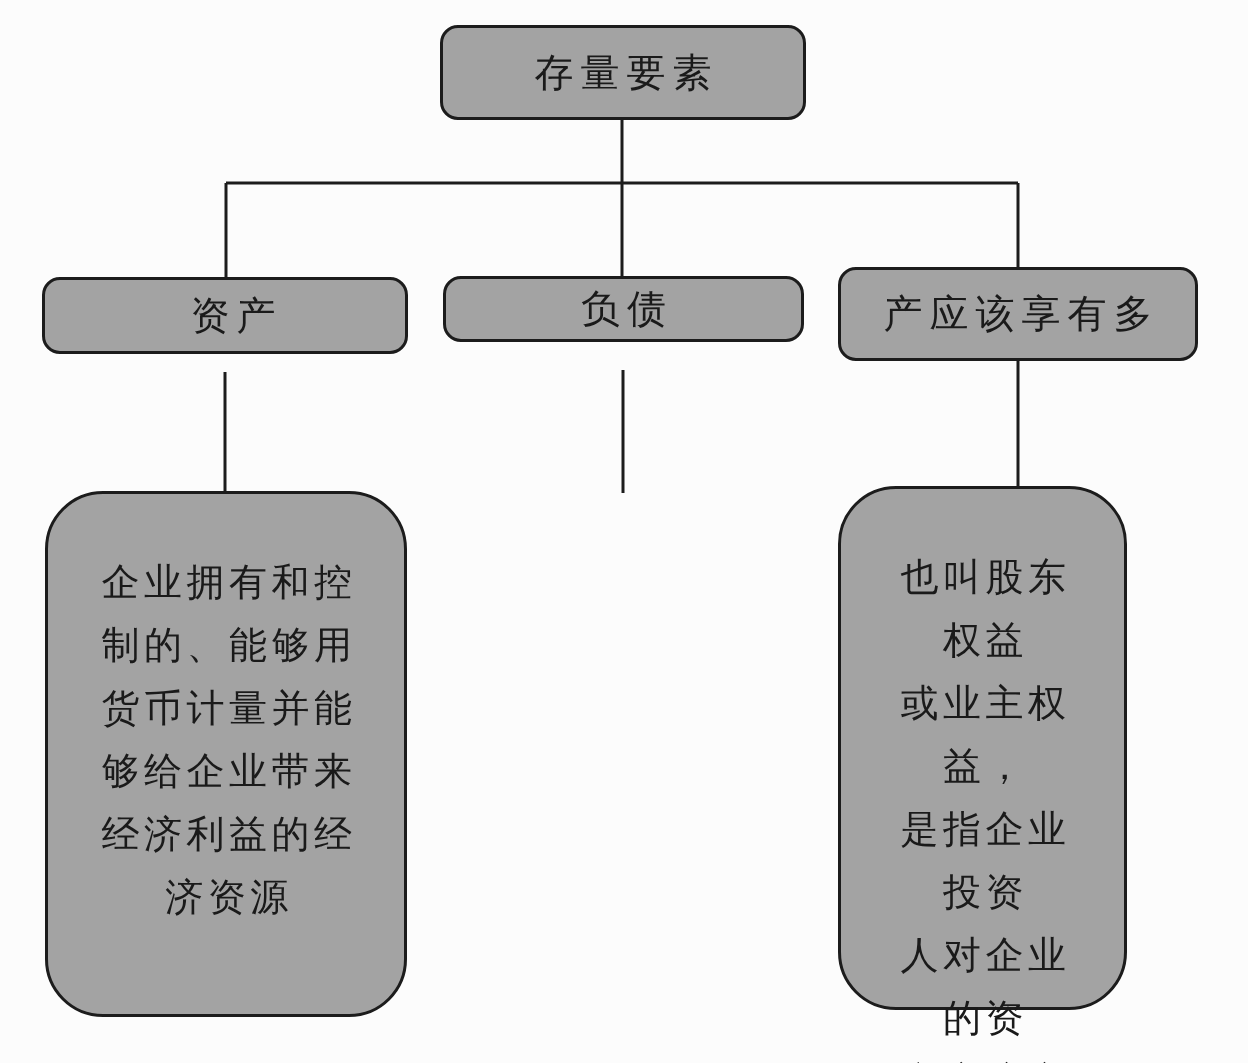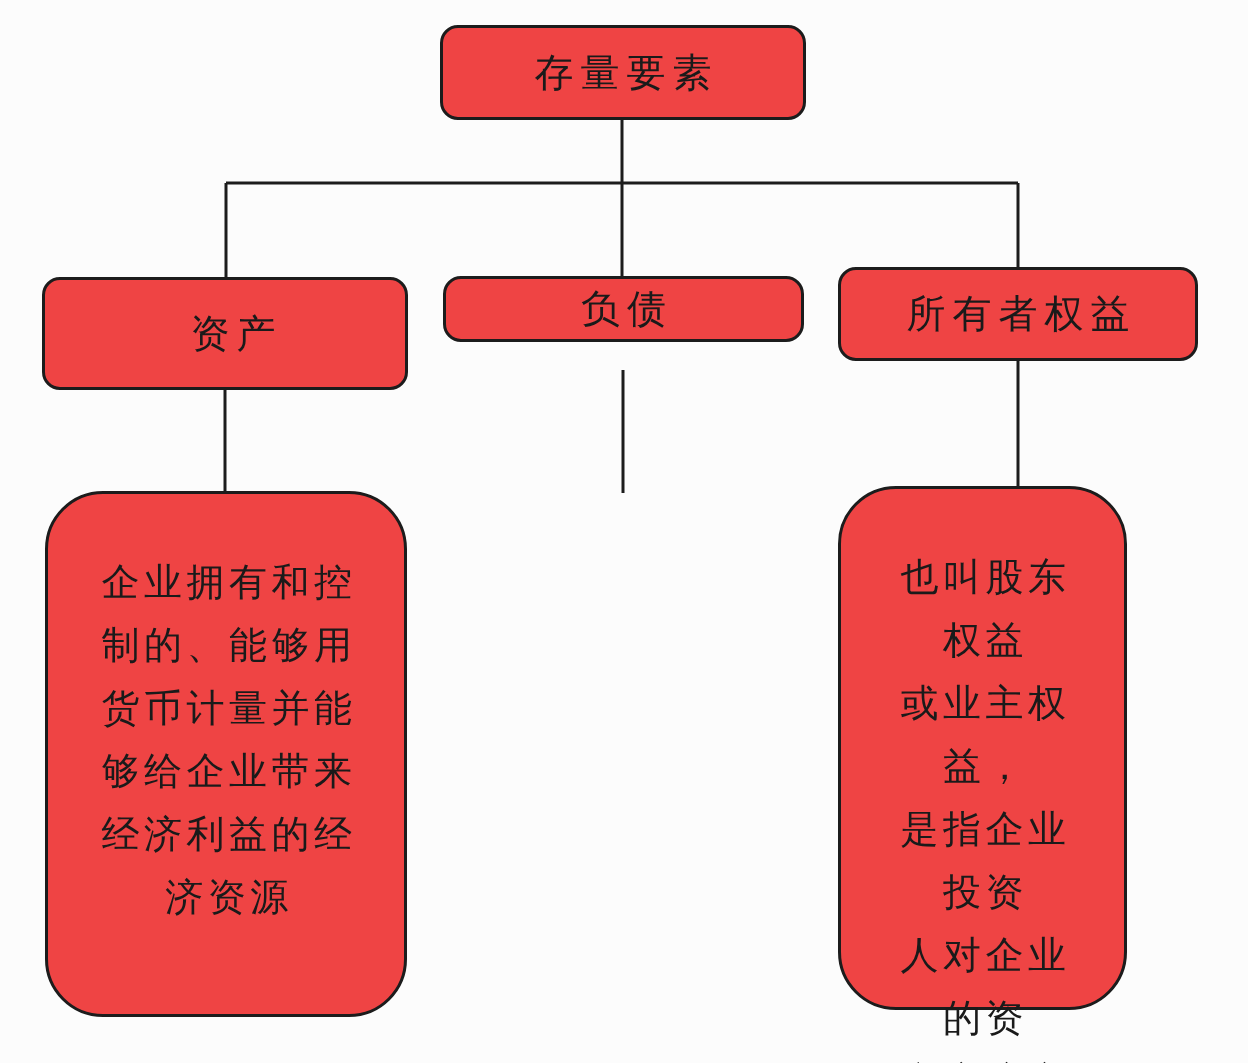--- a/index.html
+++ b/index.html
@@ -20,21 +20,21 @@
     position: absolute;
     left: 0;
     top: 0;
     width: 1248px;
     height: 1063px;
   }
   .node {
     position: absolute;
     box-sizing: border-box;
     border: 3px solid #1c1c1c;
-    background: #ef4444;
+    background: #a3a3a3;
   }
   .label-node {
     border-radius: 18px;
     display: flex;
     align-items: center;
     justify-content: center;
     font-size: 39px;
     letter-spacing: 7px;
     text-indent: 7px; 
     white-space: nowrap;
@@ -43,21 +43,21 @@
     border-radius: 58px;
     padding: 57px 36px 0 42px;
     font-size: 38px;
     line-height: 63px;
     letter-spacing: 4.5px;
     white-space: pre-line;
     text-align: center;
   }
   
   #root-node      { left: 440px; top: 25px;  width: 366px; height: 95px; }
-  #asset-node     { left: 42px;  top: 277px; width: 366px; height: 113px; padding-left: 16px; }
+  #asset-node     { left: 42px;  top: 277px; width: 366px; height: 77px; padding-left: 16px; }
   #liability-node { left: 443px; top: 276px; width: 361px; height: 66px; }
   #equity-node    { left: 838px; top: 267px; width: 360px; height: 94px; }
   #asset-desc     { left: 45px;  top: 491px; width: 362px; height: 526px; }
   #liability-desc { left: 443px; top: 491px; width: 361px; height: 524px; }
   #equity-desc    { left: 838px; top: 486px; width: 289px; height: 524px; }
 </style>
 </head>
 <body>
 
 <div class="canvas">
@@ -76,21 +76,21 @@
     <path d="M623 370 V 493" stroke="#1c1c1c" stroke-width="3" fill="none"></path>
     <path d="M1018 361 V 488" stroke="#1c1c1c" stroke-width="3" fill="none"></path>
   </svg>
 
   <div class="node label-node" id="root-node">存量要素</div>
 
   <div class="node label-node" id="asset-node">资产</div>
 
   <div class="node label-node" id="liability-node">负债</div>
 
-  <div class="node label-node" id="equity-node">所有者权益</div>
+  <div class="node label-node" id="equity-node">产应该享有多</div>
 
   <div class="node desc-node" id="asset-desc">企业拥有和控
 制的、能够用
 货币计量并能
 够给企业带来
 经济利益的经
 济资源</div>
 
 
   <div class="node desc-node" id="equity-desc">也叫股东权益

